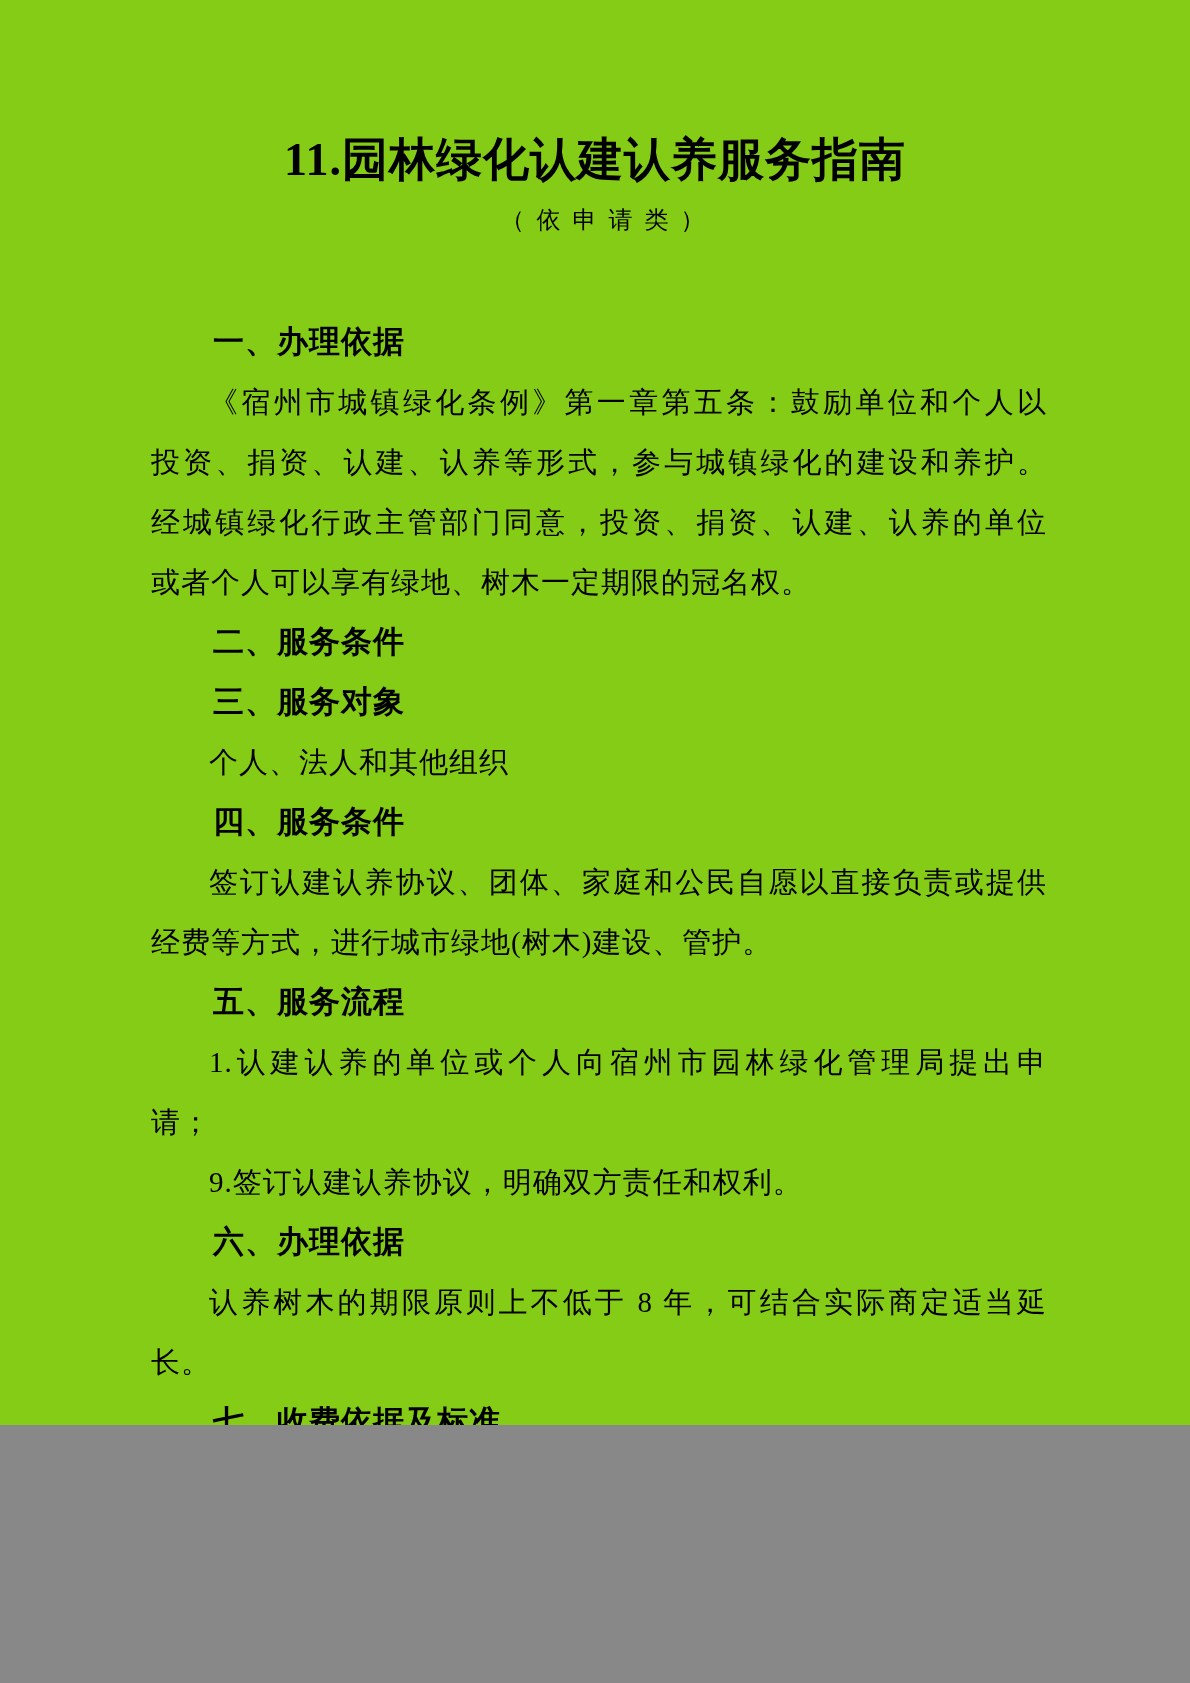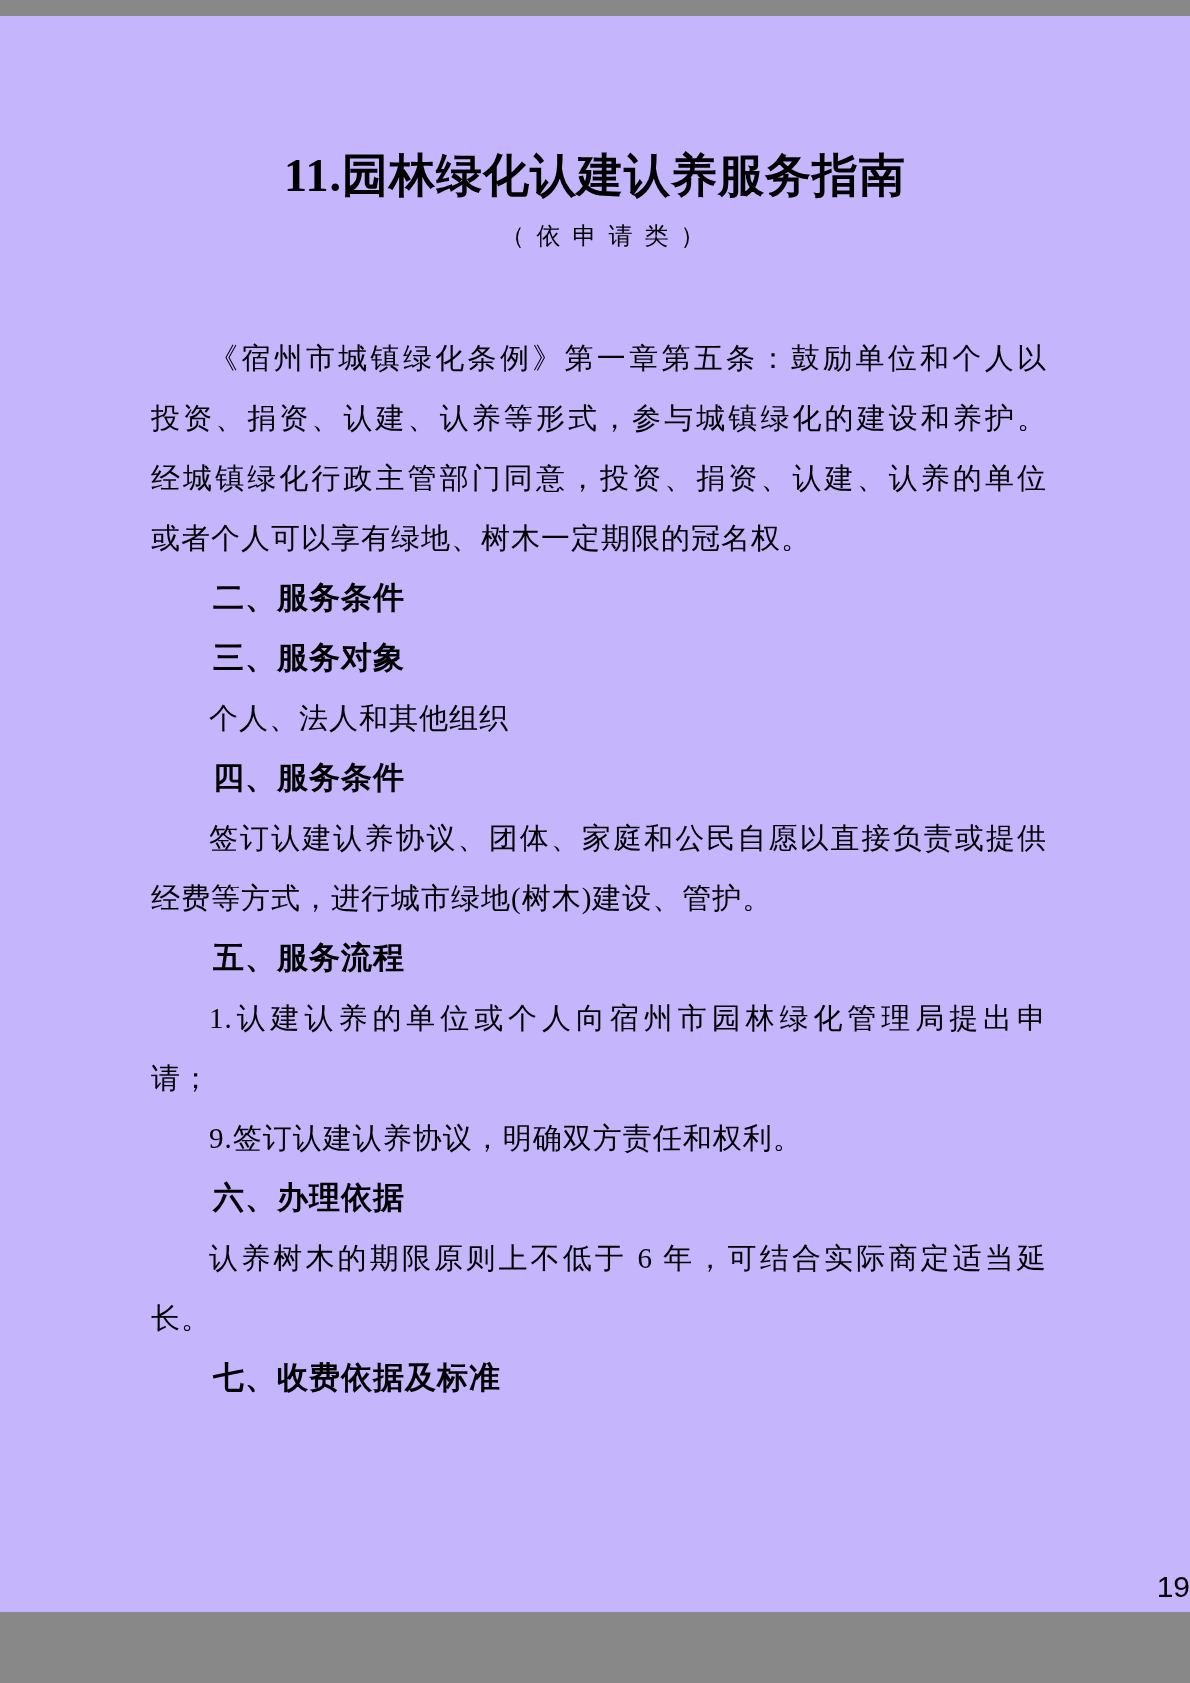--- a/index.html
+++ b/index.html
@@ -3,23 +3,23 @@
 <meta charset="utf-8">
 <style>
   html, body {
     margin: 0;
     padding: 0;
     background: #888;
   }
   .page {
     position: relative;
     width: 1190px;
-    height: 1596px;
-    margin: 16px auto;
-    background: #c4b5fd;
+    height: 1425px;
+    margin: 0 auto;
+    background: #84cc16;
     color: #000000;
     overflow: hidden;
     font-family: "Liberation Serif", "DejaVu Serif", serif;
   }
   .doc-title {
     padding-top: 126px;
     line-height: 68px;
     text-align: center;
     font-family: "Liberation Serif", "DejaVu Serif", serif;
     font-weight: bold;
@@ -82,41 +82,42 @@
 <body>
 
 <div class="page">
 
   <div class="doc-title"><span class="title-number">11.</span><span>园林绿化认建认养服务指南</span></div>
 
   <div class="doc-subtitle">（依申请类）</div>
 
   <div class="content">
 
+    <h2 class="sec-heading">一、办理依据</h2>
     <p class="line indent justify">《宿州市城镇绿化条例》第一章第五条：鼓励单位和个人以</p>
     <p class="line justify">投资、捐资、认建、认养等形式，参与城镇绿化的建设和养护。</p>
     <p class="line justify">经城镇绿化行政主管部门同意，投资、捐资、认建、认养的单位</p>
     <p class="line">或者个人可以享有绿地、树木一定期限的冠名权。</p>
 
     <h2 class="sec-heading">二、服务条件</h2>
 
     <h2 class="sec-heading">三、服务对象</h2>
     <p class="line indent">个人、法人和其他组织</p>
 
     <h2 class="sec-heading">四、服务条件</h2>
     <p class="line indent justify">签订认建认养协议、团体、家庭和公民自愿以直接负责或提供</p>
     <p class="line">经费等方式，进行城市绿地(树木)建设、管护。</p>
 
     <h2 class="sec-heading">五、服务流程</h2>
     <p class="line indent justify">1.认建认养的单位或个人向宿州市园林绿化管理局提出申</p>
     <p class="line">请；</p>
     <p class="line indent">9.签订认建认养协议，明确双方责任和权利。</p>
 
     <h2 class="sec-heading">六、办理依据</h2>
-    <p class="line indent justify">认养树木的期限原则上不低于 6 年，可结合实际商定适当延</p>
+    <p class="line indent justify">认养树木的期限原则上不低于 8 年，可结合实际商定适当延</p>
     <p class="line">长。</p>
 
     <h2 class="sec-heading">七、收费依据及标准</h2>
 
   </div>
 
   <div class="page-number">19</div>
 
 </div>
 

